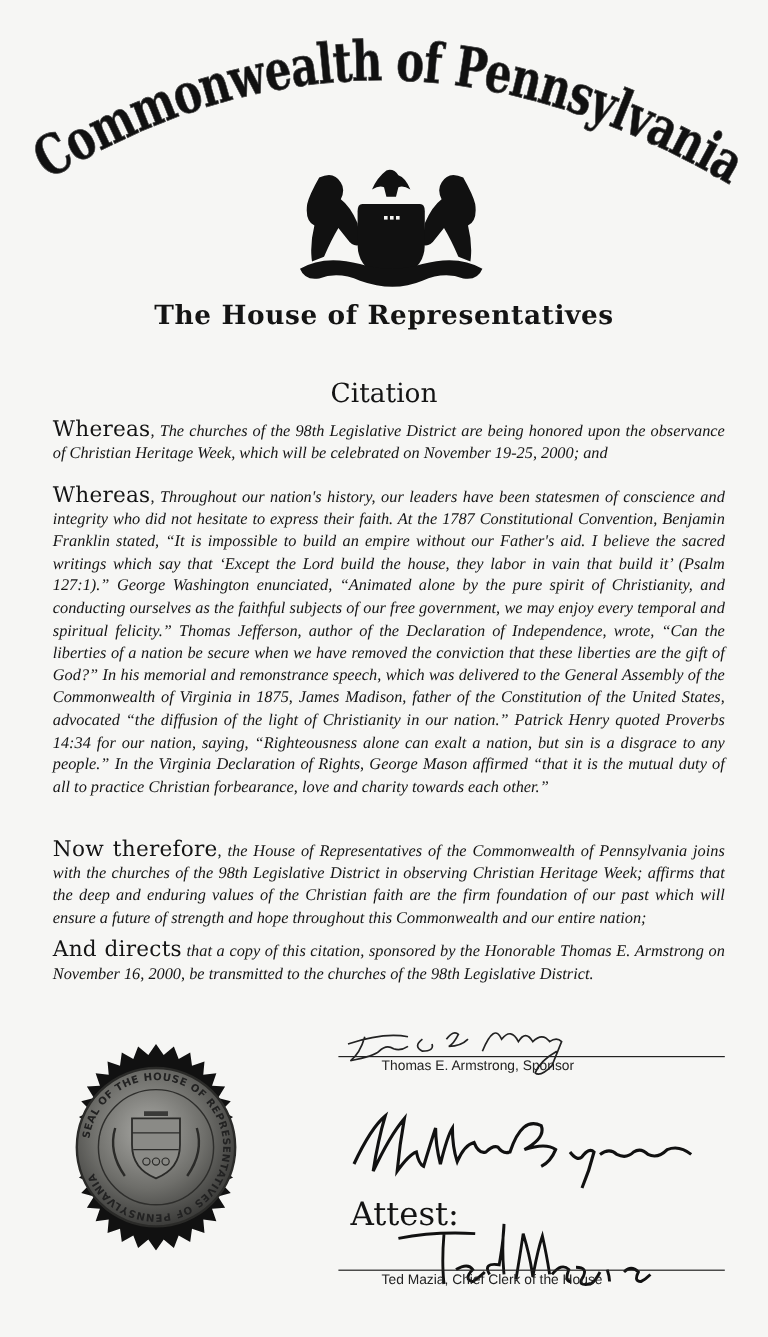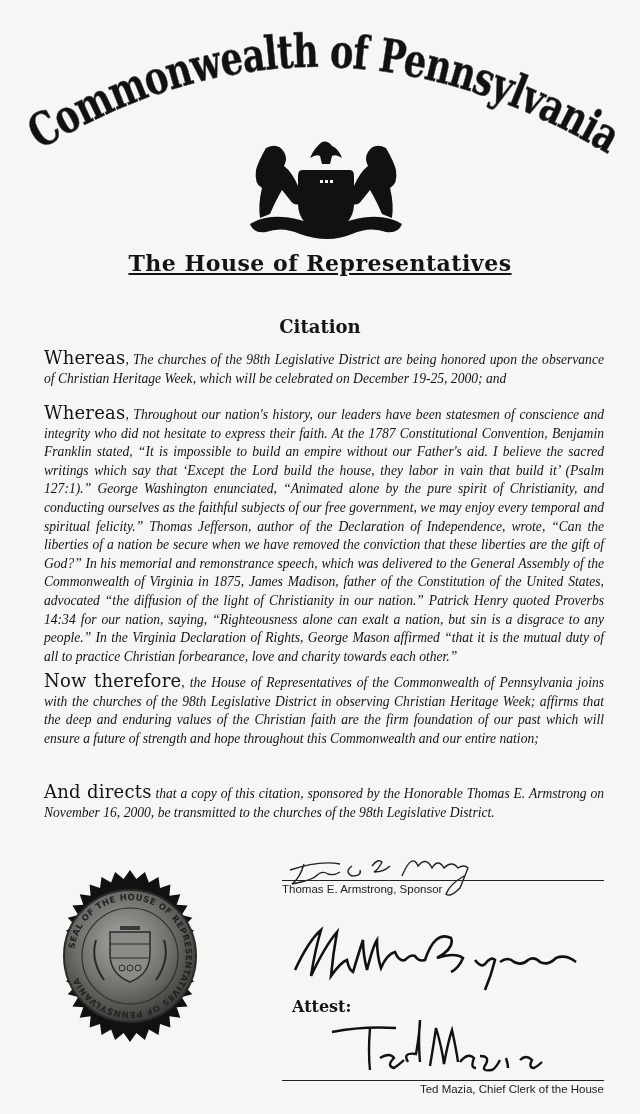--- a/index.html
+++ b/index.html
@@ -25,65 +25,64 @@
   }
 
   .coat { position: absolute; left: 244px; top: 140px; width: 164px; height: 104px; }
 
   .house-title {
     position: absolute; left: 0; width: 640px; top: 250px;
     text-align: center;
     font-family: "DejaVu Serif", serif;
     font-weight: bold; font-size: 22px;
     letter-spacing: 0.5px;
-    text-decoration: underline;
   }
   .citation-title {
     position: absolute; left: 0; width: 640px; top: 316px;
     text-align: center;
     font-family: "DejaVu Serif", serif;
-    font-weight: bold; font-size: 18px;
+    font-weight: normal; font-size: 22px;
   }
 
   .para {
     position: absolute; left: 44px; width: 560px;
     font-family: "Liberation Serif", serif;
     font-style: italic;
     font-size: 13.6px;
     line-height: 18.6px;
     text-align: justify;
     margin: 0;
   }
   .lead {
     font-family: "DejaVu Serif", serif;
     font-style: normal;
     font-weight: normal;
     font-size: 18px;
     letter-spacing: 0.2px;
   }
   .p1 { top: 349px; }
   .p2 { top: 404px; }
-  .p3 { top: 672px; }
+  .p3 { top: 699px; }
   .p4 { top: 767px; margin-top: 16px; }
 
   .sig-block { position: absolute; left: 282px; width: 322px; }
   .sig-line { border-top: 1.5px solid #222; width: 100%; }
   .sig-label {
     font-family: "Liberation Sans", sans-serif;
-    font-size: 11.5px; color: #222; margin-top: 2px;
+    font-size: 11.5px; color: #222; margin-top: 2px; margin-left: 36px;
   }
   .sig-svg { position: absolute; }
 
   .sb1 { top: 880px; }
   .sb2 { top: 967px; }
-  .sb3 { top: 1080px; text-align: right; }
+  .sb3 { top: 1058px; }
 
   .attest {
     position: absolute; left: 292px; top: 997px;
-    font-family: "DejaVu Serif", serif; font-weight: bold; font-size: 16px;
+    font-family: "DejaVu Serif", serif; font-weight: normal; font-size: 27px;
   }
 
   .seal { position: absolute; left: 44px; top: 870px; width: 172px; height: 172px; }
 </style>
 </head>
 <body>
 
 <div class="page">
 
   <svg class="arch" viewBox="0 0 640 170">
@@ -112,21 +111,21 @@
       <rect x="76" y="40" width="3" height="3"></rect>
         <rect x="81" y="40" width="3" height="3"></rect>
         <rect x="86" y="40" width="3" height="3"></rect>
     </g>
   </svg>
 
   <div class="house-title">The House of Representatives</div>
   <div class="citation-title">Citation</div>
 
   <p class="para p1">
-    <span class="lead">Whereas</span><span>, The churches of the 98th Legislative District are being honored upon the observance of Christian Heritage Week, which will be celebrated on December 19-25, 2000; and</span>
+    <span class="lead">Whereas</span><span>, The churches of the 98th Legislative District are being honored upon the observance of Christian Heritage Week, which will be celebrated on November 19-25, 2000; and</span>
   </p>
 
   <p class="para p2">
     <span class="lead">Whereas</span><span>, Throughout our nation's history, our leaders have been statesmen of conscience and integrity who did not hesitate to express their faith. At the 1787 Constitutional Convention, Benjamin Franklin stated, “It is impossible to build an empire without our Father's aid. I believe the sacred writings which say that ‘Except the Lord build the house, they labor in vain that build it’ (Psalm 127:1).” George Washington enunciated, “Animated alone by the pure spirit of Christianity, and conducting ourselves as the faithful subjects of our free government, we may enjoy every temporal and spiritual felicity.” Thomas Jefferson, author of the Declaration of Independence, wrote, “Can the liberties of a nation be secure when we have removed the conviction that these liberties are the gift of God?” In his memorial and remonstrance speech, which was delivered to the General Assembly of the Commonwealth of Virginia in 1875, James Madison, father of the Constitution of the United States, advocated “the diffusion of the light of Christianity in our nation.” Patrick Henry quoted Proverbs 14:34 for our nation, saying, “Righteousness alone can exalt a nation, but sin is a disgrace to any people.” In the Virginia Declaration of Rights, George Mason affirmed “that it is the mutual duty of all to practice Christian forbearance, love and charity towards each other.”</span>
   </p>
 
   <p class="para p3">
     <span class="lead">Now therefore</span><span>, the House of Representatives of the Commonwealth of Pennsylvania joins with the churches of the 98th Legislative District in observing Christian Heritage Week; affirms that the deep and enduring values of the Christian faith are the firm foundation of our past which will ensure a future of strength and hope throughout this Commonwealth and our entire nation;</span>
   </p>
 

